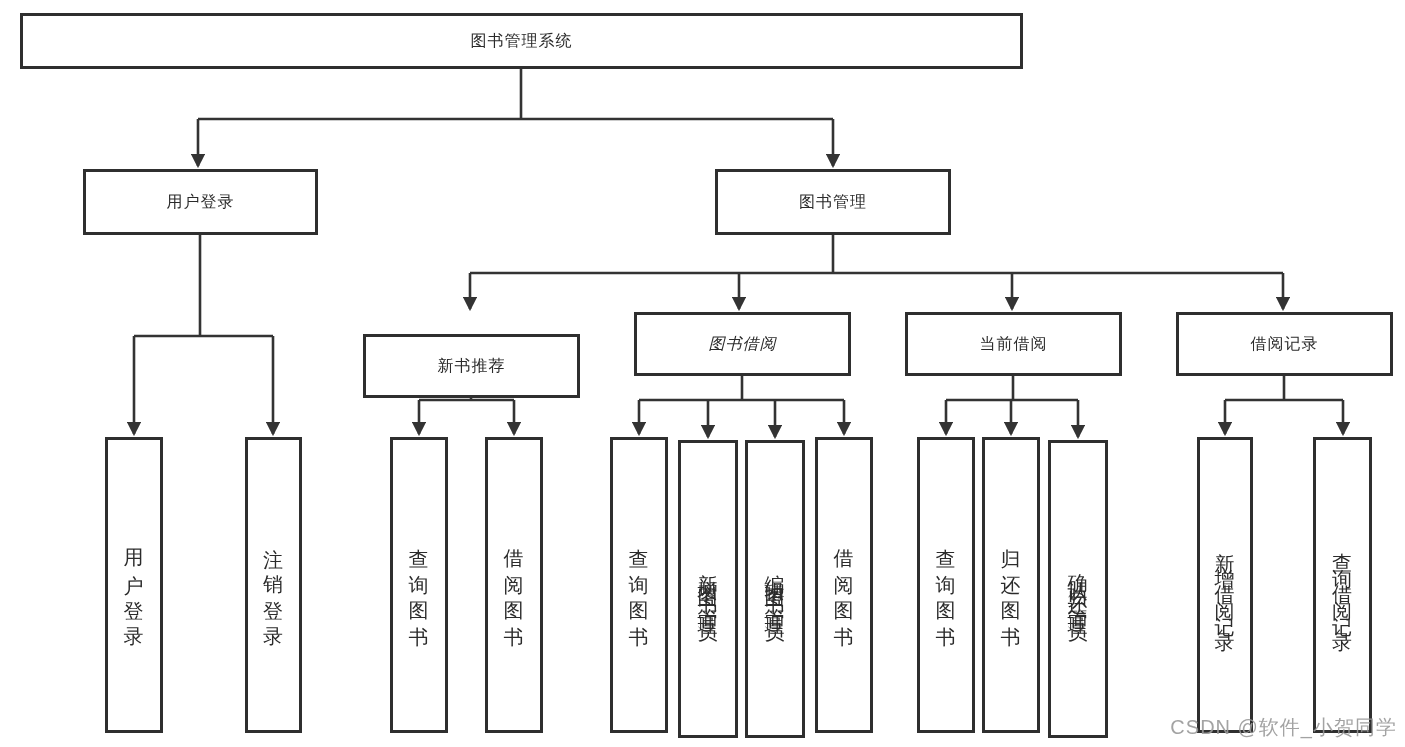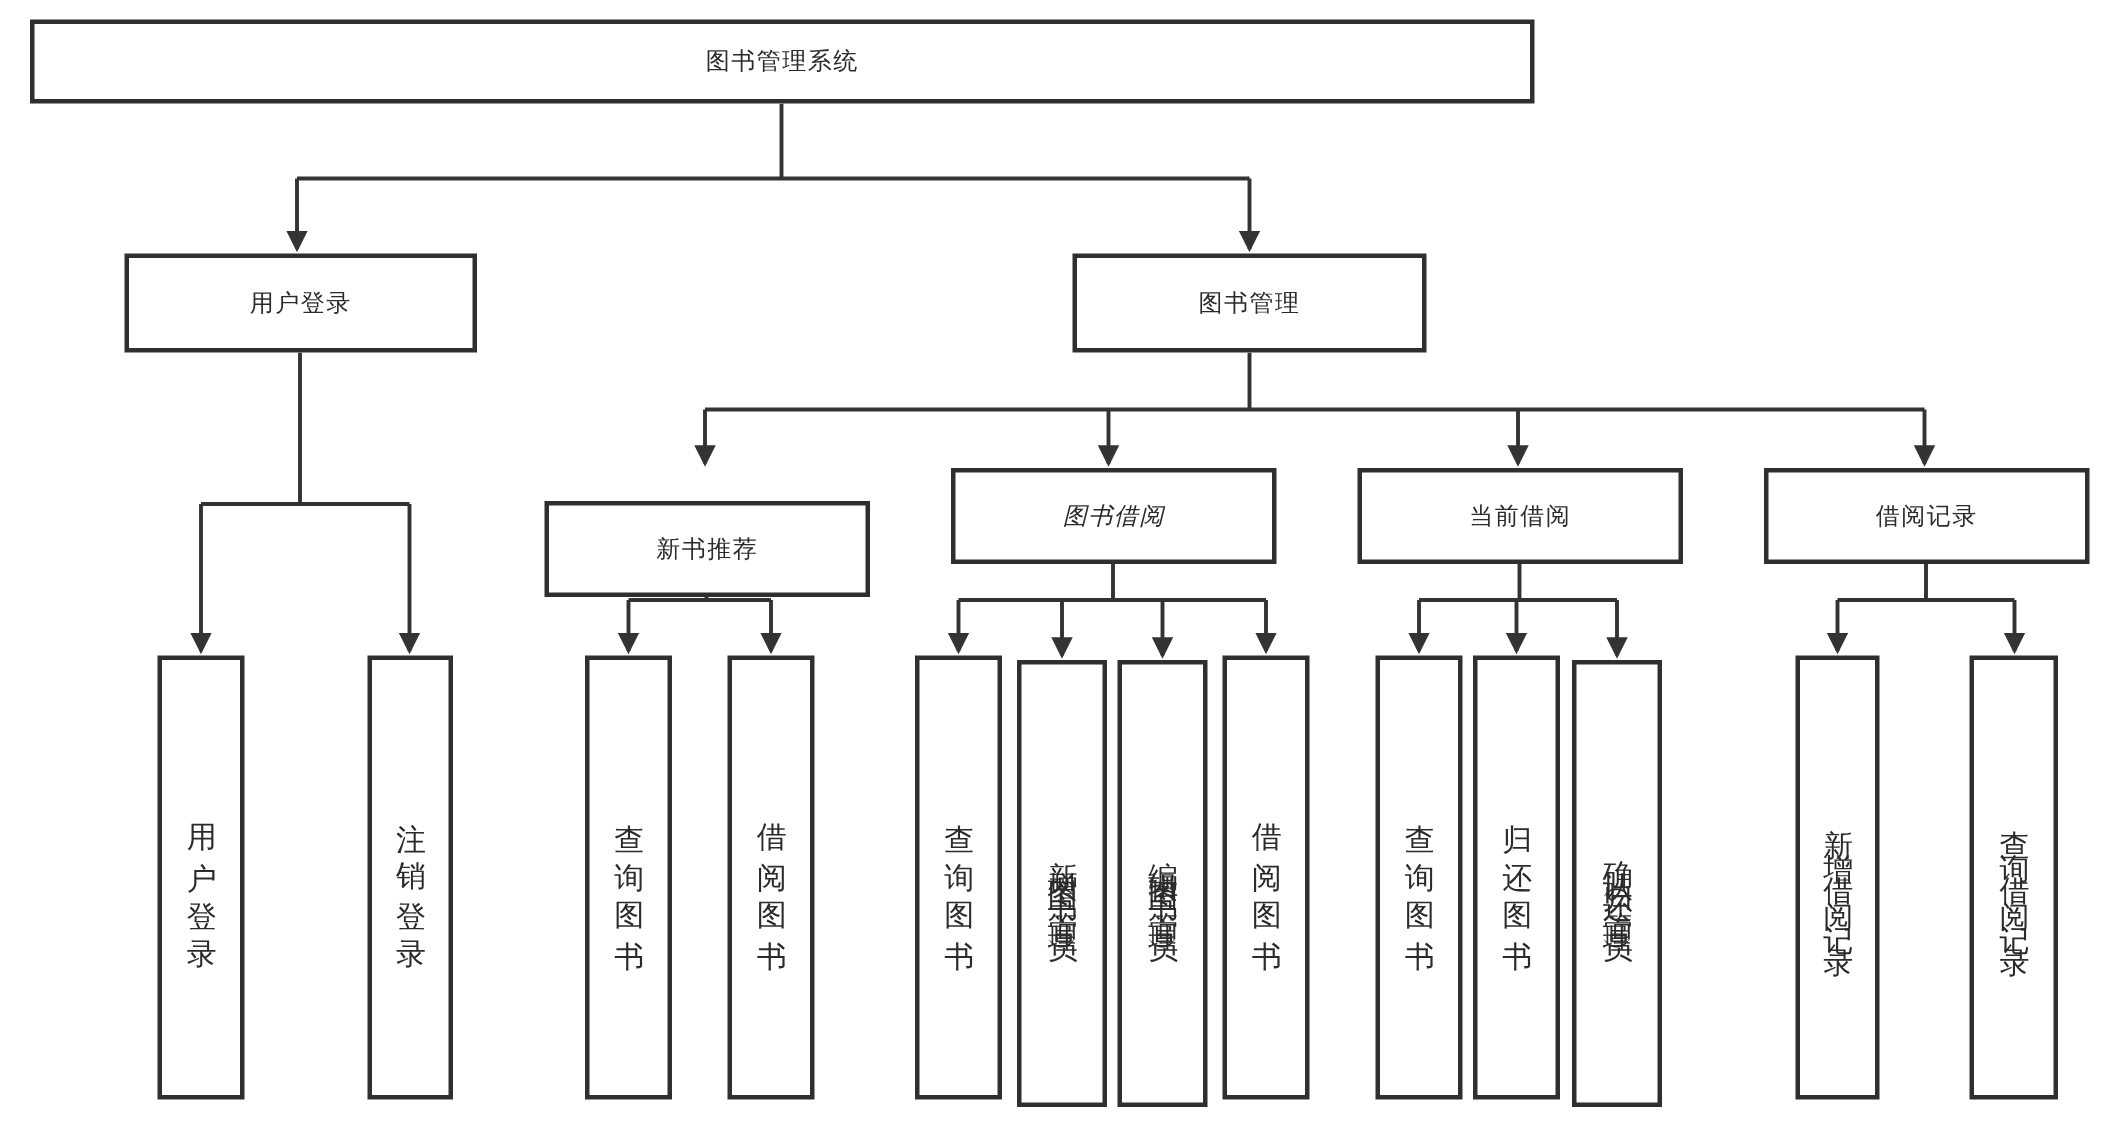--- a/index.html
+++ b/index.html
@@ -173,14 +173,15 @@
     <span class="vtext spAdmin">确认归还（管理员）</span>
   </div>
 
   <div class="node" style="left:1197px; top:437px; width:56px; height:296px;">
     <span class="vtext sp6">新增借阅记录</span>
   </div>
   <div class="node" style="left:1313px; top:437px; width:59px; height:296px;">
     <span class="vtext sp6">查询借阅记录</span>
   </div>
 
+  <div id="watermark">CSDN @软件_小贺同学</div>
 
 </div>
 
 </body></html>

